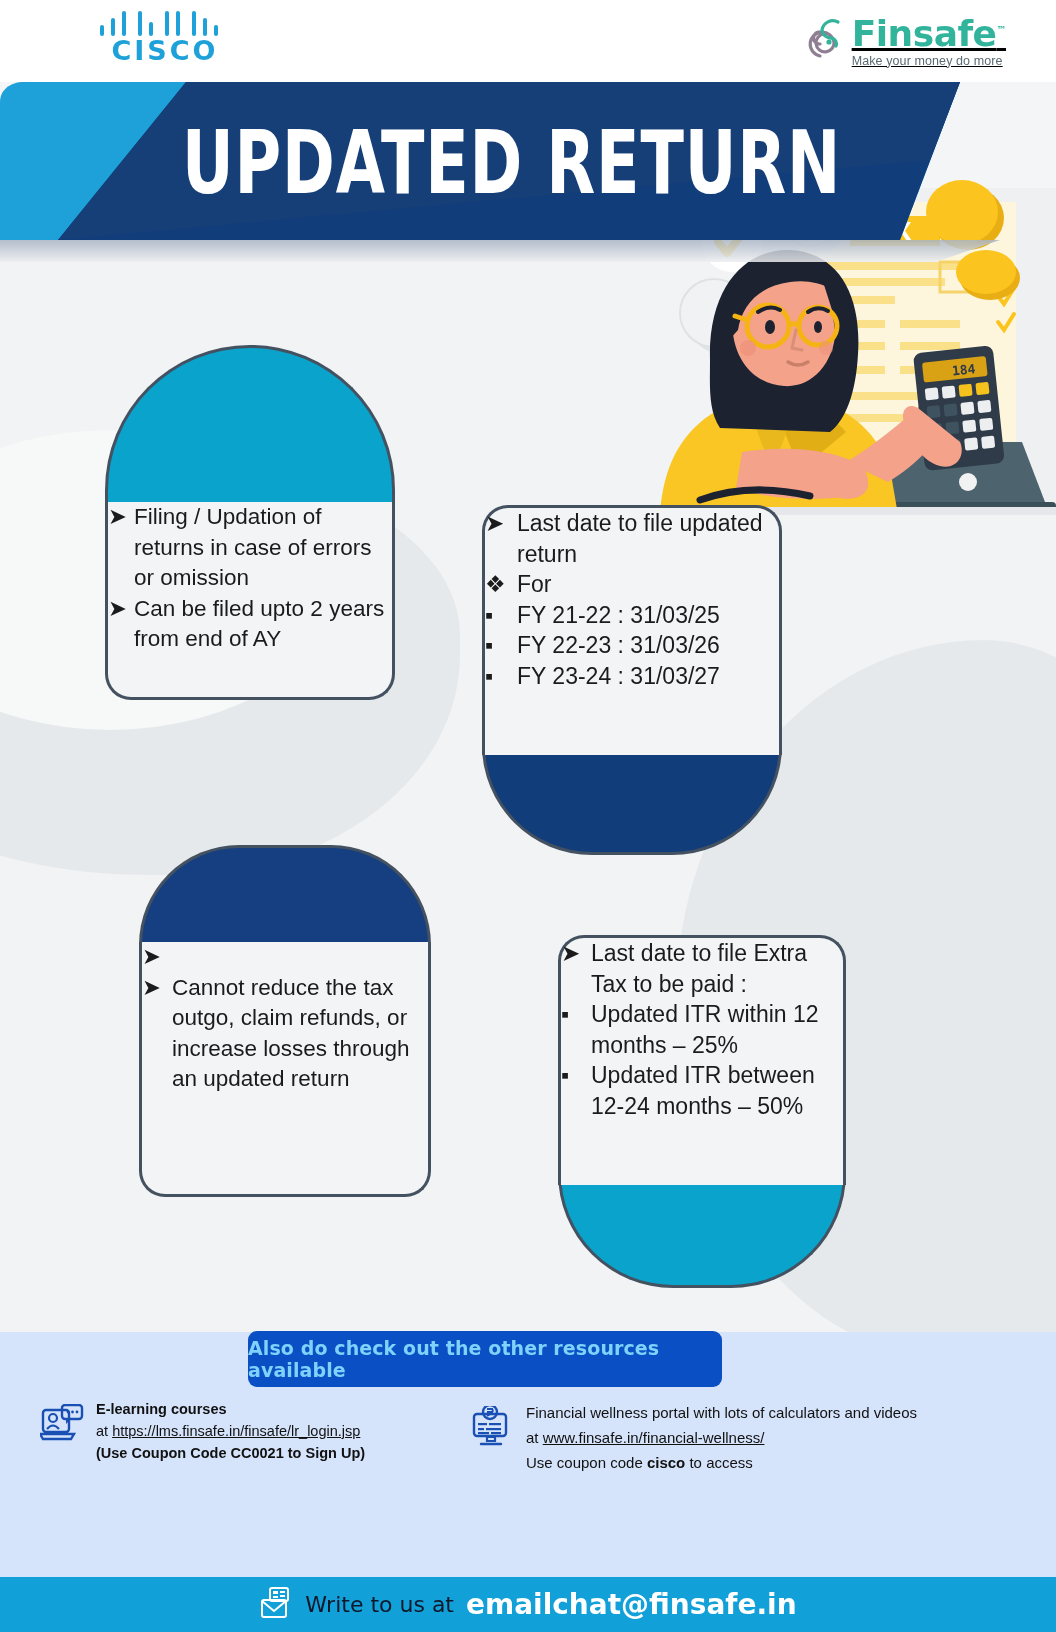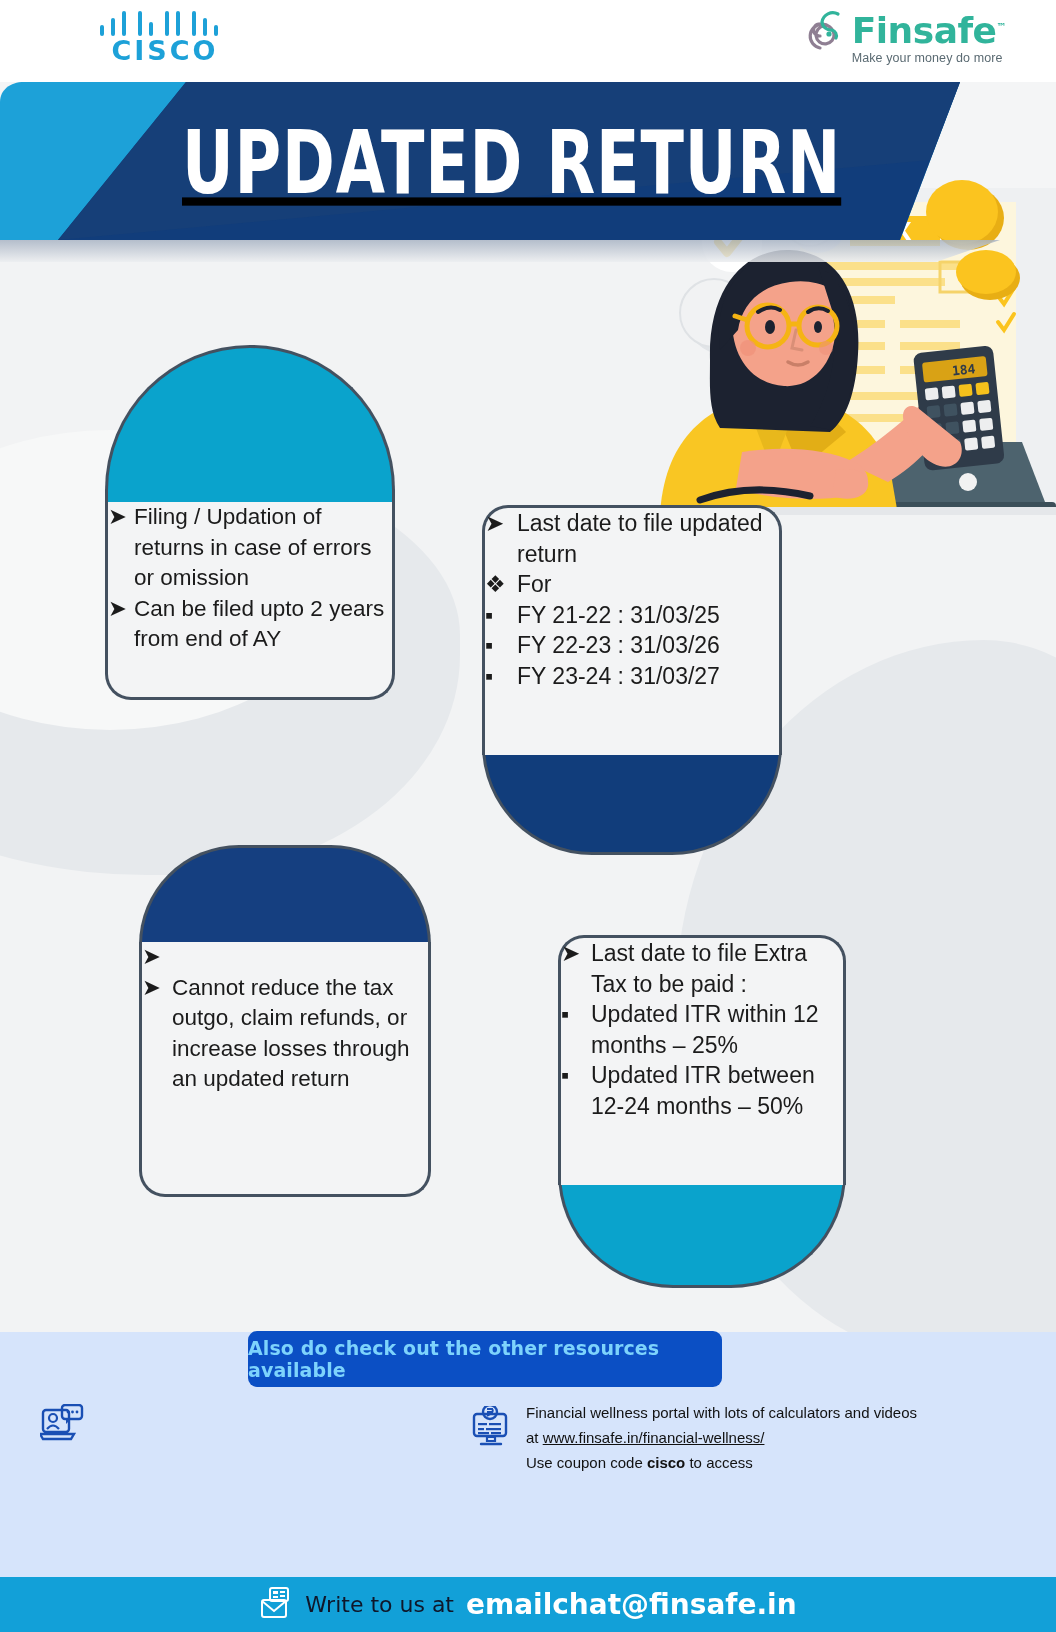--- a/index.html
+++ b/index.html
@@ -21,32 +21,32 @@
     background:#f7f8f8;border-radius:50%;}
 
   
   .topbar{position:absolute;left:0;top:0;width:1056px;height:82px;background:#ffffff;z-index:6;}
   .cisco-logo{position:absolute;left:98px;top:8px;width:140px;height:66px;}
   .cisco-bars{position:relative;height:28px;width:134px;}
   .cisco-bars i{position:absolute;bottom:0;width:4px;background:#1da1d8;border-radius:2px;display:block;}
   .cisco-word{font-family:"DejaVu Sans", sans-serif;font-weight:bold;font-size:27px;letter-spacing:3px;
     color:#1da1d8;line-height:30px;text-align:center;width:134px;}
 
-  .finsafe-logo{position:absolute;right:50px;top:8px;height:62px;display:flex;align-items:flex-start;}
+  .finsafe-logo{position:absolute;right:50px;top:8px;height:62px;display:flex;align-items:center;text-decoration:underline;}
   .fs-mark{width:40px;height:46px;position:relative;margin-right:4px;}
   .fs-text{display:flex;flex-direction:column;}
   .fs-name{font-family:"DejaVu Sans", sans-serif;font-weight:bold;font-size:36px;color:#31b49b;line-height:38px;letter-spacing:-0.5px;}
   .fs-tm{font-size:10px;vertical-align:super;color:#31b49b;}
   .fs-tag{font-size:12.5px;color:#5a6a72;margin-top:1px;letter-spacing:0.1px;}
 
   
   .banner-wrap{position:absolute;left:0;top:82px;width:1056px;height:180px;z-index:5;}
 
   .title{position:absolute;left:0;top:82px;width:960px;height:160px;z-index:7;
-    display:flex;align-items:center;text-decoration:underline;}
+    display:flex;align-items:center;}
   .title span{
     font-family:"DejaVu Sans", sans-serif;
     font-weight:bold;
     font-size:74px;
     letter-spacing:1px;
     color:#ffffff;
     margin-left:182px;
     transform:scaleX(0.86) scaleY(1.18);
     transform-origin:left center;
     white-space:nowrap;
@@ -401,20 +401,25 @@
         <circle cx="13" cy="14" r="4" fill="none" stroke="#1a4fb4" stroke-width="2.2"></circle>
         <path d="M7 25 q6 -7 12 0" fill="none" stroke="#1a4fb4" stroke-width="2.2"></path>
         <rect x="22" y="1" width="20" height="14" rx="3" fill="none" stroke="#1a4fb4" stroke-width="2.4"></rect>
         <circle cx="28" cy="8" r="1.4" fill="#1a4fb4"></circle>
           <circle cx="32.5" cy="8" r="1.4" fill="#1a4fb4"></circle>
           <circle cx="37" cy="8" r="1.4" fill="#1a4fb4"></circle>
         <path d="M26 15 l0 5 l5 -5" fill="#1a4fb4"></path>
         <path d="M0 30 l34 0 l-3 5 l-28 0 Z" fill="none" stroke="#1a4fb4" stroke-width="2.4"></path>
       </svg>
     </div>
+    <div class="txt">
+      <div class="b">E-learning courses</div>
+      <div><span>at </span><span class="u">https://lms.finsafe.in/finsafe/lr_login.jsp</span></div>
+      <div class="b">(Use Coupon Code CC0021 to Sign Up)</div>
+    </div>
   </div>
 
   <div class="res res-right" id="res-right">
     <div class="ico">
       <svg width="44" height="42" viewBox="0 0 44 42">
         <rect x="4" y="8" width="32" height="22" rx="3" fill="none" stroke="#1a4fb4" stroke-width="2.4"></rect>
         <circle cx="20" cy="6" r="7" fill="none" stroke="#1a4fb4" stroke-width="2.4"></circle>
         <path d="M17 3 h6 M17 6 h6 M22 3 q3 3 -5 7" stroke="#1a4fb4" stroke-width="1.8" fill="none"></path>
         <g fill="#1a4fb4">
           <rect x="8" y="17" width="9" height="2.2"></rect>

